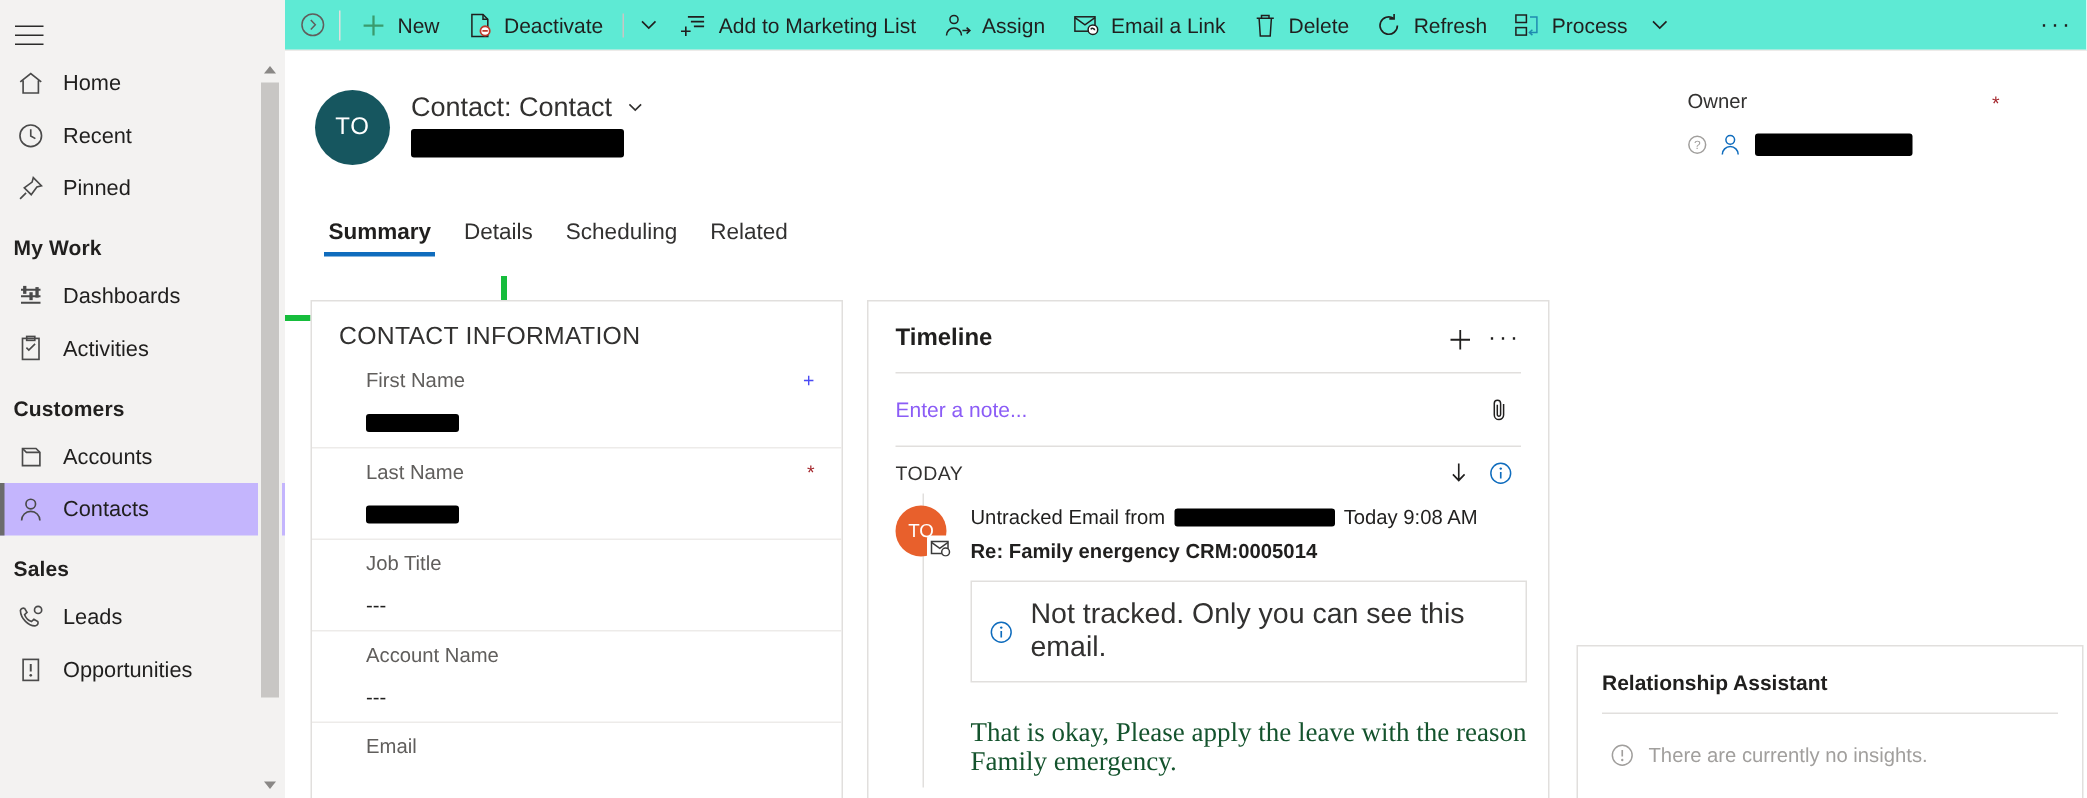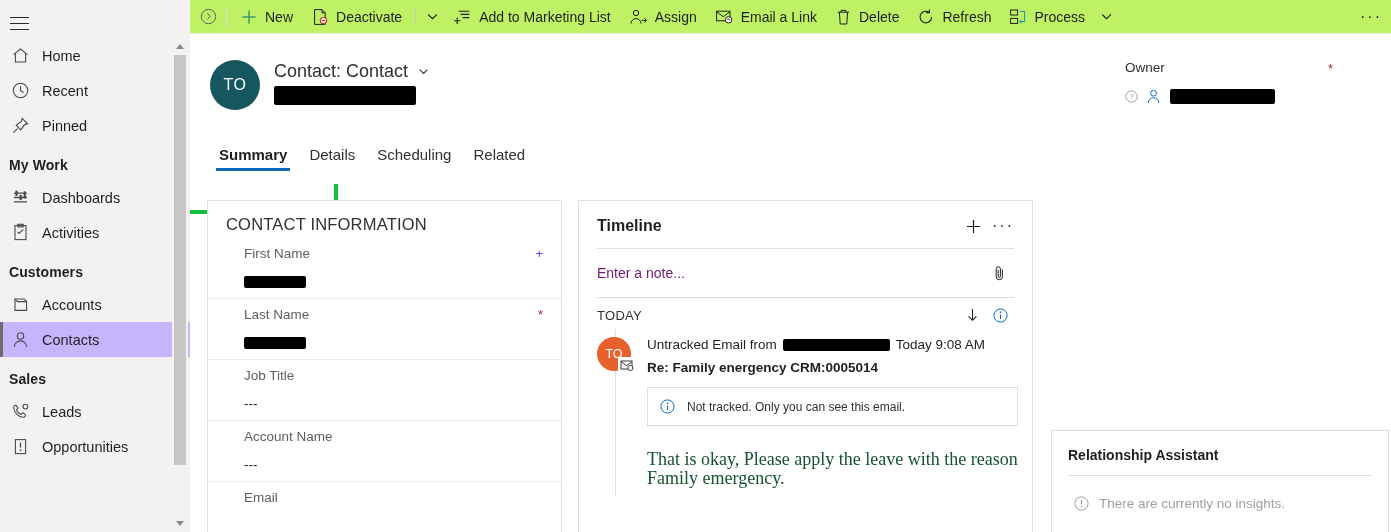--- a/index.html
+++ b/index.html
@@ -54,21 +54,21 @@
   #side-sb .sb-thumb {
     position: absolute; left: 2px; top: 17px; width: 12px; height: 410px; background: #c8c6c4;
   }
   .tri { width:0;height:0; }
   .tri.up { border-left:4px solid transparent;border-right:4px solid transparent;border-bottom:5px solid #8a8886; }
   .tri.down { border-left:4px solid transparent;border-right:4px solid transparent;border-top:5px solid #8a8886; position:absolute; left:4px; bottom:6px;}
 
   
   #cmdbar {
     position: absolute; left: 190px; top: 0; width: 1201px; height: 34px;
-    background: #bef264; border-bottom: 1px solid #edebe9;
+    background: #5eead4; border-bottom: 1px solid #edebe9;
     display: flex; align-items: center;
   }
   .cb-collapse { width: 36px; display:flex; align-items:center; justify-content:center; cursor:pointer; }
   .cb-sep-v { width:1px; height:20px; background:#e1dfdd; margin: 0 4px 0 0; }
   .cb-btn {
     display: flex; align-items: center; height: 34px; padding: 0 9px;
     font-size: 14px; color: #201f1e; cursor: pointer; white-space: nowrap;
   }
   .cb-btn .cbi { margin-right: 7px; display: flex; align-items: center; }
   .cb-caret { display:flex;align-items:center;justify-content:center; width: 24px; height:34px; cursor:pointer; }
@@ -113,40 +113,40 @@
   .f-mark { position:absolute; right: 18px; top: 8px; font-size: 13px; }
   .f-mark.req { color:#a4262c; }
   .f-mark.plus { color:#4a4af4; }
 
   #card-timeline { left: 578px; top: 200px; width: 455px; height: 340px; }
   .tl-head { display:flex; align-items:center; padding: 13px 14px 10px 18px; }
   .tl-title { font-size: 16px; font-weight: bold; color:#201f1e; flex:1 1 auto;}
   .tl-ic { width: 30px; height:24px; display:flex;align-items:center;justify-content:center; cursor:pointer; color:#201f1e;}
   .tl-rule { height:1px; background:#e1dfdd; margin: 0 18px; }
   .tl-note { display:flex; align-items:center; padding: 12px 18px 12px 18px; }
-  .tl-note .ph { flex:1 1 auto; font-size: 14px; color:#701a75; }
+  .tl-note .ph { flex:1 1 auto; font-size: 14px; color:#8b5cf6; }
   .tl-today { display:flex; align-items:center; padding: 9px 18px 6px 18px; }
   .tl-today .lbl { flex:1 1 auto; font-size:13px; color:#323130; letter-spacing:.3px;}
   .tl-today .ic { width: 28px; display:flex; align-items:center; justify-content:center; cursor:pointer; }
 
   .tl-item { position: relative; padding: 8px 14px 8px 18px; }
   .tl-spine { position:absolute; left: 36px; top: 0; bottom: 0; width: 1px; background:#e1dfdd; }
   .tl-row { display:flex; }
   .tl-av { position:relative; width: 38px; flex:0 0 38px; }
   .tl-av .circ { width: 34px; height:34px; border-radius:50%; display:flex;align-items:center;justify-content:center;color:#fff;font-size:12.5px; }
   .tl-av .mailbadge {
     position:absolute; left: 21px; top: 20px; width: 17px; height: 15px; background:#fff;
     display:flex; align-items:center; justify-content:center; border-radius:2px;
   }
   .tl-body { flex:1 1 auto; padding-left: 12px; }
   .tl-line1 { font-size: 13.5px; color:#201f1e; display:flex; align-items:center; }
   .tl-subject { font-size: 13.5px; font-weight: bold; color:#201f1e; margin-top: 8px; }
   .tl-banner {
     margin-top: 12px; border:1px solid #e1dfdd; background:#fff;
-    display:flex; align-items:center; padding: 11px 12px; font-size:12px; color:#323130;
+    display:flex; align-items:center; padding: 11px 12px; font-size:19px; color:#323130;
   }
   .tl-banner .bi { margin-right: 12px; display:flex; align-items:center; }
   .tl-msg { margin-top: 24px; font-family:"Liberation Serif", serif; font-size:18px; color:#14532d; line-height:19px; }
 
   
   #card-talking {
     left: 1051px; top: 198px; width: 338px; height: 214px;
     border: 4px solid #16bd3c; background:#fff;
   }
   .tp-head { display:flex; align-items:flex-start; padding: 12px 12px 0 16px; }

